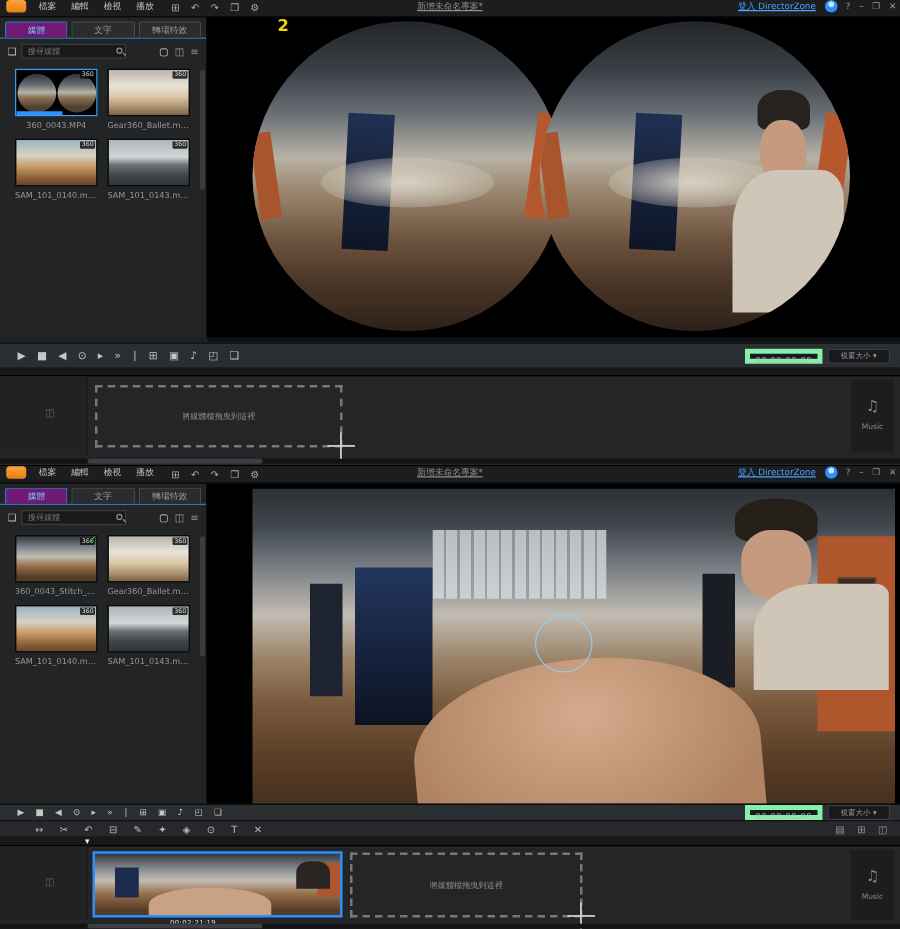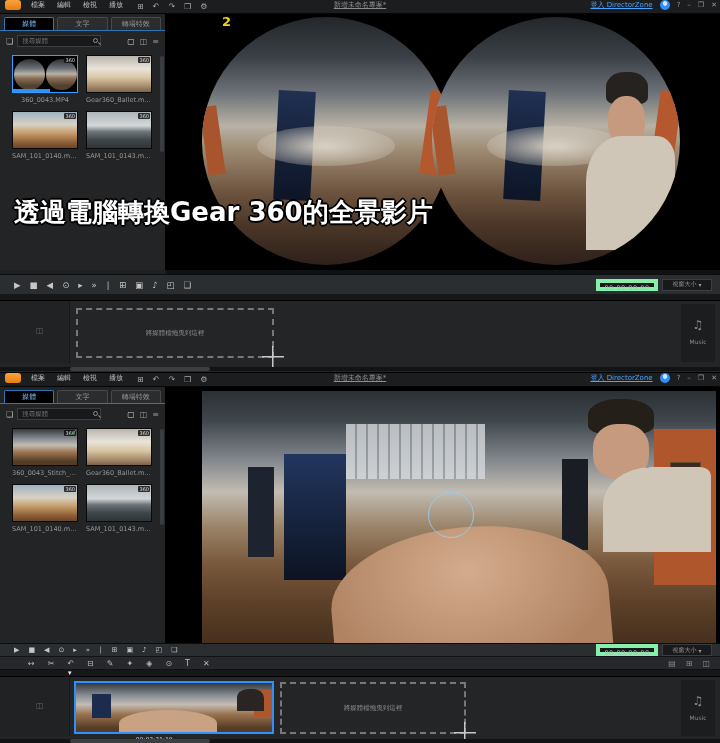--- a/index.html
+++ b/index.html
@@ -24,21 +24,21 @@
   .signin{font-size:7px;color:#4aa3ff;text-decoration:underline;}
   .avatar{width:10px;height:10px;border-radius:50%;background:radial-gradient(circle at 50% 35%,#cfe6ff 0 2px,#2e8fff 2.6px);}
   .winbtn{font-size:7px;color:#9a9a9a;}
 
   
   .body{position:absolute;left:0;top:14px;width:720px;height:256px;display:flex;background:#000;}
   .library{position:relative;width:166px;height:100%;background:#222426;border-right:1px solid #000;flex:0 0 auto;}
   .tabs{display:flex;gap:3px;padding:3px 4px 0 4px;border-bottom:1px solid #2d76b8;height:17px;}
   .tab{flex:1;text-align:center;font-size:7px;line-height:12px;color:#9a9a9a;
        background:#2a2c2e;border:1px solid #46484a;border-bottom:none;border-radius:2px 2px 0 0;}
-  .tab.active{color:#7cc4ff;background:#000000;border-color:#2d76b8;}
+  .tab.active{color:#7cc4ff;background:#701a75;border-color:#2d76b8;}
   .searchrow{display:flex;align-items:center;gap:4px;padding:4px 6px;height:20px;}
   .import-ic{font-size:8px;color:#bdbdbd;}
   .searchbox{position:relative;width:84px;height:12px;background:#17191b;border:1px solid #3b3e41;}
   .searchbox input{position:absolute;inset:0;width:100%;height:100%;background:transparent;border:none;outline:none;
                    font-size:6.5px;color:#9a9a9a;padding:0 12px 0 4px;font-family:"DejaVu Sans",sans-serif;}
   .search-glyph{position:absolute;right:2px;top:2px;width:5px;height:5px;border:1px solid #8f8f8f;border-radius:50%;}
   .search-glyph::after{content:"";position:absolute;left:4px;top:4px;width:3px;height:1px;background:#8f8f8f;transform:rotate(45deg);}
   .viewtoggles{margin-left:auto;display:flex;gap:5px;}
   .viewtoggles span{font-size:8px;color:#9a9a9a;}
   .viewtoggles span.on{color:#d8d8d8;}
@@ -302,21 +302,20 @@
       </div>
       <div class="musictile">
         <span class="note">♫</span>
         <span class="mlabel">Music</span>
       </div>
       <div class="hscroll">
         <div class="hthumb"></div>
       </div>
     </div>
 
-    <div class="caption">透過電腦轉換Gear 360的全景影片</div>
   </section>
 
   <section class="win w-bot">
 
     <header class="titlebar">
       <div class="logo"></div>
       <nav class="menus">
         <span>檔案</span>
         <span>編輯</span>
         <span>檢視</span>

